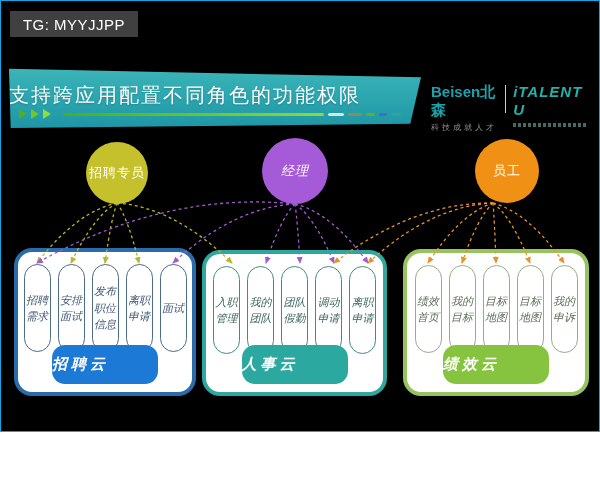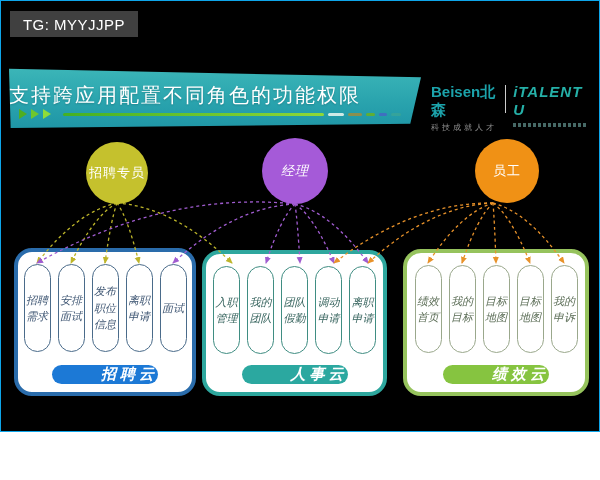--- a/index.html
+++ b/index.html
@@ -60,21 +60,21 @@
   .cloud-0 { left:13px;  top:247px; width:182px; height:148px; }
   .cloud-1 { left:201px; top:249px; width:185px; height:146px; }
   .cloud-2 { left:402px; top:248px; width:186px; height:147px; }
   .pills { display:flex; justify-content:center; gap:7px; margin-top:12px; }
   .pill { width:27px; height:88px; border:1.5px solid var(--pill-border); border-radius:14px;
           background:#ffffff; display:flex; align-items:center; justify-content:center; }
   .pill span { display:block; width:23px; font-size:11px; line-height:1.5; text-align:center;
                color:var(--pill-text); word-break:break-all; }
   .cloud-label { position:absolute; bottom:8px; left:50%; transform:translateX(-50%);
                  background:var(--label-fill); color:#ffffff; font-weight:bold; font-size:15px;
-                 letter-spacing:4px; padding:0 0; width:106px; text-align:right;
+                 letter-spacing:4px; padding:10px 0; width:106px; text-align:left;
                  border-radius:13px; white-space:nowrap; }
 
   
   #arrow-layer { position:absolute; left:0; top:0; width:600px; height:480px; z-index:2;
                  pointer-events:none; }
 
   .base-line { position:absolute; left:0; top:406px; width:600px; height:1px;
                background:rgba(0,0,0,0.05); }
 </style>
 </head>

